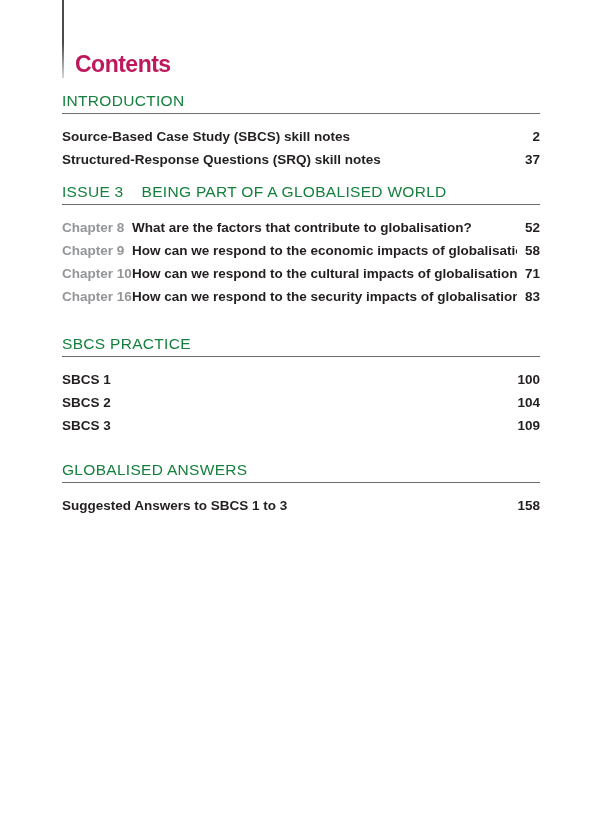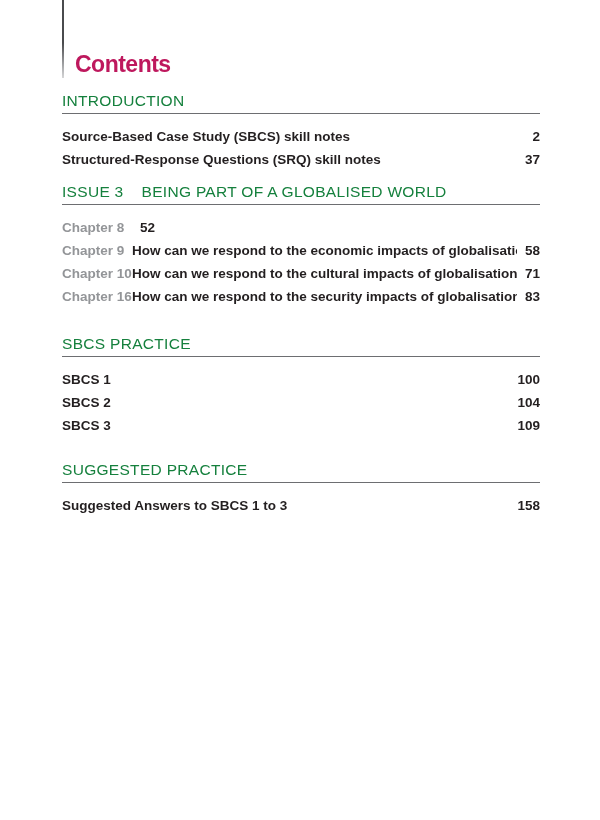--- a/index.html
+++ b/index.html
@@ -102,20 +102,21 @@
     </div>
   </section>
 
   <section class="sec-issue3">
     <h2 class="section-heading">
       <span>ISSUE 3</span><span class="heading-sub">BEING PART OF A GLOBALISED WORLD</span>
     </h2>
     <div class="rows">
       <div class="toc-row">
         <span class="row-label">Chapter 8</span>
+        <span class="row-title">What are the factors that contribute to globalisation?</span>
         <span class="row-page">52</span>
       </div>
       <div class="toc-row">
         <span class="row-label">Chapter 9</span>
         <span class="row-title">How can we respond to the economic impacts of globalisation?</span>
         <span class="row-page">58</span>
       </div>
       <div class="toc-row">
         <span class="row-label">Chapter 10</span>
         <span class="row-title">How can we respond to the cultural impacts of globalisation?</span>
@@ -144,21 +145,21 @@
       </div>
       <div class="toc-row">
         <span class="row-title">SBCS 3</span>
         <span class="row-page">109</span>
       </div>
     </div>
   </section>
 
   <section class="sec-answers">
     <h2 class="section-heading">
-      <span>SUGGESTED PRACTICE</span>
+      <span>GLOBALISED ANSWERS</span>
     </h2>
     <div class="rows">
       <div class="toc-row">
         <span class="row-title">Suggested Answers to SBCS 1 to 3</span>
         <span class="row-page">158</span>
       </div>
     </div>
   </section>
 
 </div>

